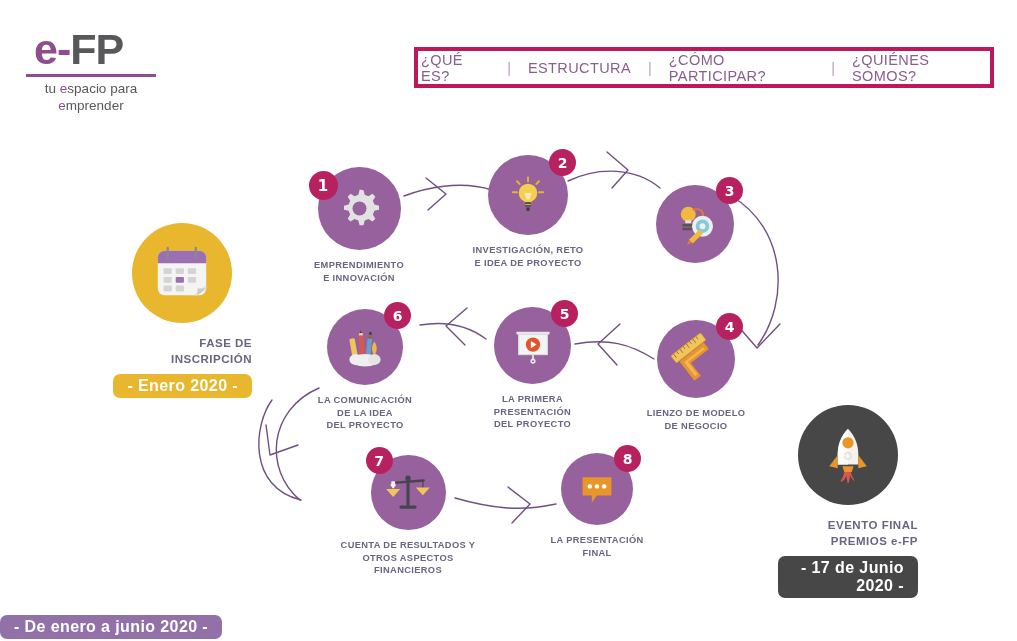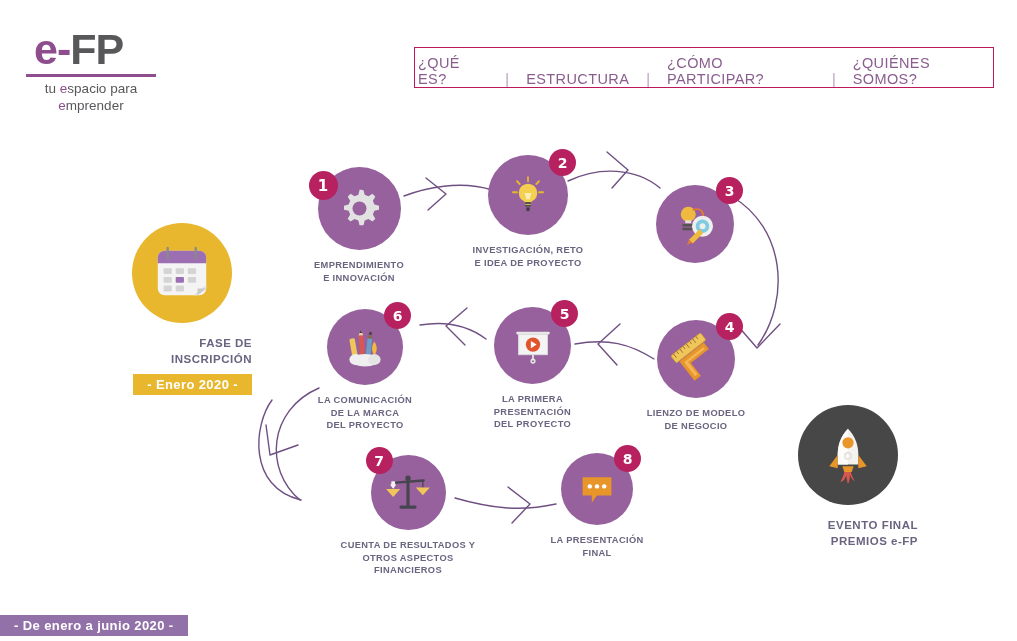--- a/index.html
+++ b/index.html
@@ -15,42 +15,42 @@
   .logo-main{font-size:43px;font-weight:bold;letter-spacing:-1px;line-height:1;
     color:#58585b;white-space:nowrap;padding-left:8px;}
   .logo-main .e{color:#8e4e8e;}
   .logo-main .dash{color:#8e4e8e;}
   .logo-rule{width:130px;height:3px;background:#8e4e8e;margin:3px 0 4px 0;}
   .logo-sub{font-size:13.5px;color:#58585b;line-height:1.25;text-align:center;width:130px;}
   .logo-sub .p{color:#8e4e8e;}
 
   
   #nav{position:absolute;left:414px;top:47px;width:580px;height:41px;
-    border:1px solid #be185d;box-sizing:border-box;display:flex;
-    align-items:flex-end;justify-content:center;background:#fff;}
+    border:4px solid #be185d;box-sizing:border-box;display:flex;
+    align-items:center;justify-content:center;background:#fff;}
   #nav .item{color:#8a5d8f;font-size:14.5px;letter-spacing:.4px;padding:0 3px;cursor:pointer;}
   #nav .sep{color:#b9a0bd;font-size:14.5px;padding:0 14px;}
 
   
   .node{position:absolute;}
   .disc{position:relative;border-radius:50%;background:#96619c;
         display:flex;align-items:center;justify-content:center;}
   .badge{position:absolute;border-radius:50%;background:#b7215f;color:#fff;
          display:flex;align-items:center;justify-content:center;
          font-weight:bold;font-family:"DejaVu Sans",sans-serif;}
   .caption{margin-top:9px;text-align:center;color:#6b6480;
            font-size:9.3px;line-height:1.35;letter-spacing:.35px;font-weight:bold;}
 
   
   .sidecard{position:absolute;text-align:right;}
   .sidecard .circ{border-radius:50%;display:flex;align-items:center;justify-content:center;}
   .sidecard .ttl{margin-top:13px;color:#6b6480;font-size:11.5px;font-weight:bold;
                  line-height:1.35;letter-spacing:.5px;}
   .chip{display:inline-block;margin-top:7px;padding:3px 14px;color:#fff;
-        font-size:13px;font-weight:bold;letter-spacing:.4px;}
+        font-size:16px;font-weight:bold;letter-spacing:.4px;border-radius:7px;}
   .chip-yellow{background:#e8b72e;}
   .chip-dark{background:#474747;}
   .chip-purple{background:#9171a8;}
 
   #footerchip{position:absolute;left:0;top:608px;width:1017px;text-align:left;}
 
   svg.flow{position:absolute;left:0;top:0;width:1017px;height:641px;pointer-events:none;}
 </style>
 </head>
 <body>
@@ -142,20 +142,21 @@
         <path d="M21 32 L12 44 l9 2 z" fill="#e8952a"></path>
         <path d="M43 32 L52 44 l-9 2 z" fill="#e8952a"></path>
         <path d="M26 44 h12 l-2 6 h-8 z" fill="#e8952a"></path>
         <path d="M28 50 c-1 6 -3 7 -4 11 c4 -2 5 -4 6 -7 c1 4 1 6 2 9 c2 -4 2 -7 2 -10 c1 3 3 5 5 7 c-1 -4 -3 -5 -4 -10 z" fill="#d8584f"></path>
       </svg>
     </div>
     <div class="ttl">
       <div>EVENTO FINAL</div>
       <div>PREMIOS e-FP</div>
     </div>
+    <div><span class="chip chip-dark">- 17 de Junio 2020 -</span></div>
   </div>
 
   <div class="node" style="left:301px;top:167px;width:116px;">
     <div class="disc" style="width:83px;height:83px;margin:0 auto;">
       <svg width="47" height="47" viewBox="0 0 64 64">
         <path fill="#e2e2e2" d="M32 6 l5.5 1 1.6 6.3 5.1 2.1 5.5-3.4 3.9 3.9 -3.4 5.5 2.1 5.1 6.3 1.6 0 5.5 -6.3 1.6 -2.1 5.1 3.4 5.5 -3.9 3.9 -5.5-3.4 -5.1 2.1 -1.6 6.3 -5.5 0 -1.6-6.3 -5.1-2.1 -5.5 3.4 -3.9-3.9 3.4-5.5 -2.1-5.1 -6.3-1.6 0-5.5 6.3-1.6 2.1-5.1 -3.4-5.5 3.9-3.9 5.5 3.4 5.1-2.1 1.6-6.3z"></path>
         <circle cx="32" cy="32" r="9.5" fill="#96619c"></circle>
       </svg>
       <div class="badge" style="width:29px;height:29px;font-size:15px;left:-9px;top:4px;">1</div>
     </div>
@@ -273,21 +274,21 @@
         </g>
         <path d="M44 22 c4 6 4 12 0 18 c-4 -6 -4 -12 0 -18 z" fill="#f0b93f"></path>
         <ellipse cx="32" cy="46" rx="18" ry="8" fill="#efefef"></ellipse>
         <ellipse cx="20" cy="45" rx="8" ry="7" fill="#efefef"></ellipse>
         <ellipse cx="44" cy="45" rx="8" ry="7" fill="#e4e4e4"></ellipse>
       </svg>
       <div class="badge" style="width:27px;height:27px;font-size:14px;right:-8px;top:-7px;">6</div>
     </div>
     <div class="caption">
       <div>LA COMUNICACIÓN</div>
-      <div>DE LA MARCA</div>
+      <div>DE LA IDEA</div>
       <div>DEL PROYECTO</div>
     </div>
   </div>
 
   <div class="node" style="left:330px;top:455px;width:156px;">
     <div class="disc" style="width:75px;height:75px;margin:0 auto;">
       <svg width="50" height="46" viewBox="0 0 64 58">
         <circle cx="32" cy="10" r="3.4" fill="#46444e"></circle>
         <rect x="30" y="12" width="4" height="34" rx="1.5" fill="#46444e"></rect>
         <rect x="21" y="45" width="22" height="4" rx="2" fill="#46444e"></rect>

